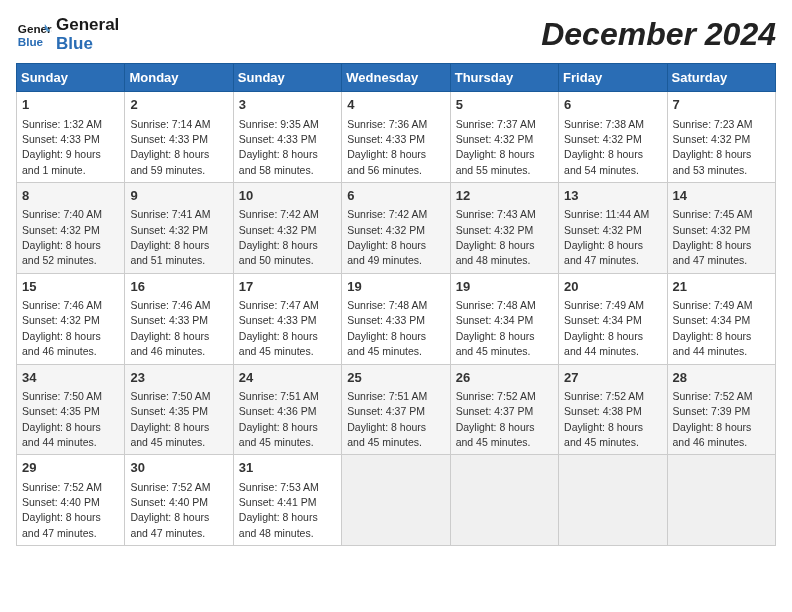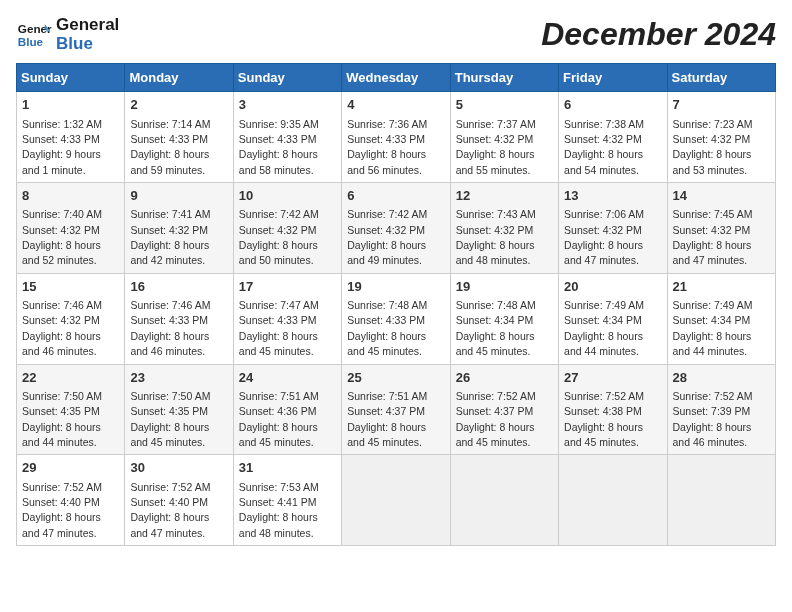--- a/index.html
+++ b/index.html
@@ -118,38 +118,38 @@
         <td><span class="day-num">1</span><span class="day-info">Sunrise: 1:32 AM</span><br><span class="day-info">Sunset: 4:33 PM</span><br><span class="day-info">Daylight: 9 hours and 1 minute.</span></td>
         <td><span class="day-num">2</span><span class="day-info">Sunrise: 7:14 AM</span><br><span class="day-info">Sunset: 4:33 PM</span><br><span class="day-info">Daylight: 8 hours and 59 minutes.</span></td>
         <td><span class="day-num">3</span><span class="day-info">Sunrise: 9:35 AM</span><br><span class="day-info">Sunset: 4:33 PM</span><br><span class="day-info">Daylight: 8 hours and 58 minutes.</span></td>
         <td><span class="day-num">4</span><span class="day-info">Sunrise: 7:36 AM</span><br><span class="day-info">Sunset: 4:33 PM</span><br><span class="day-info">Daylight: 8 hours and 56 minutes.</span></td>
         <td><span class="day-num">5</span><span class="day-info">Sunrise: 7:37 AM</span><br><span class="day-info">Sunset: 4:32 PM</span><br><span class="day-info">Daylight: 8 hours and 55 minutes.</span></td>
         <td><span class="day-num">6</span><span class="day-info">Sunrise: 7:38 AM</span><br><span class="day-info">Sunset: 4:32 PM</span><br><span class="day-info">Daylight: 8 hours and 54 minutes.</span></td>
         <td><span class="day-num">7</span><span class="day-info">Sunrise: 7:23 AM</span><br><span class="day-info">Sunset: 4:32 PM</span><br><span class="day-info">Daylight: 8 hours and 53 minutes.</span></td>
       </tr>
       <tr>
         <td><span class="day-num">8</span><span class="day-info">Sunrise: 7:40 AM</span><br><span class="day-info">Sunset: 4:32 PM</span><br><span class="day-info">Daylight: 8 hours and 52 minutes.</span></td>
-        <td><span class="day-num">9</span><span class="day-info">Sunrise: 7:41 AM</span><br><span class="day-info">Sunset: 4:32 PM</span><br><span class="day-info">Daylight: 8 hours and 42 minutes.</span></td>
+        <td><span class="day-num">9</span><span class="day-info">Sunrise: 7:41 AM</span><br><span class="day-info">Sunset: 4:32 PM</span><br><span class="day-info">Daylight: 8 hours and 51 minutes.</span></td>
         <td><span class="day-num">10</span><span class="day-info">Sunrise: 7:42 AM</span><br><span class="day-info">Sunset: 4:32 PM</span><br><span class="day-info">Daylight: 8 hours and 50 minutes.</span></td>
         <td><span class="day-num">6</span><span class="day-info">Sunrise: 7:42 AM</span><br><span class="day-info">Sunset: 4:32 PM</span><br><span class="day-info">Daylight: 8 hours and 49 minutes.</span></td>
         <td><span class="day-num">12</span><span class="day-info">Sunrise: 7:43 AM</span><br><span class="day-info">Sunset: 4:32 PM</span><br><span class="day-info">Daylight: 8 hours and 48 minutes.</span></td>
-        <td><span class="day-num">13</span><span class="day-info">Sunrise: 7:06 AM</span><br><span class="day-info">Sunset: 4:32 PM</span><br><span class="day-info">Daylight: 8 hours and 47 minutes.</span></td>
+        <td><span class="day-num">13</span><span class="day-info">Sunrise: 11:44 AM</span><br><span class="day-info">Sunset: 4:32 PM</span><br><span class="day-info">Daylight: 8 hours and 47 minutes.</span></td>
         <td><span class="day-num">14</span><span class="day-info">Sunrise: 7:45 AM</span><br><span class="day-info">Sunset: 4:32 PM</span><br><span class="day-info">Daylight: 8 hours and 47 minutes.</span></td>
       </tr>
       <tr>
         <td><span class="day-num">15</span><span class="day-info">Sunrise: 7:46 AM</span><br><span class="day-info">Sunset: 4:32 PM</span><br><span class="day-info">Daylight: 8 hours and 46 minutes.</span></td>
         <td><span class="day-num">16</span><span class="day-info">Sunrise: 7:46 AM</span><br><span class="day-info">Sunset: 4:33 PM</span><br><span class="day-info">Daylight: 8 hours and 46 minutes.</span></td>
         <td><span class="day-num">17</span><span class="day-info">Sunrise: 7:47 AM</span><br><span class="day-info">Sunset: 4:33 PM</span><br><span class="day-info">Daylight: 8 hours and 45 minutes.</span></td>
         <td><span class="day-num">19</span><span class="day-info">Sunrise: 7:48 AM</span><br><span class="day-info">Sunset: 4:33 PM</span><br><span class="day-info">Daylight: 8 hours and 45 minutes.</span></td>
         <td><span class="day-num">19</span><span class="day-info">Sunrise: 7:48 AM</span><br><span class="day-info">Sunset: 4:34 PM</span><br><span class="day-info">Daylight: 8 hours and 45 minutes.</span></td>
         <td><span class="day-num">20</span><span class="day-info">Sunrise: 7:49 AM</span><br><span class="day-info">Sunset: 4:34 PM</span><br><span class="day-info">Daylight: 8 hours and 44 minutes.</span></td>
         <td><span class="day-num">21</span><span class="day-info">Sunrise: 7:49 AM</span><br><span class="day-info">Sunset: 4:34 PM</span><br><span class="day-info">Daylight: 8 hours and 44 minutes.</span></td>
       </tr>
       <tr>
-        <td><span class="day-num">22</span><span class="day-info">Sunrise: 7:50 AM</span><br><span class="day-info">Sunset: 4:35 PM</span><br><span class="day-info">Daylight: 8 hours and 44 minutes.</span></td>
+        <td><span class="day-num">34</span><span class="day-info">Sunrise: 7:50 AM</span><br><span class="day-info">Sunset: 4:35 PM</span><br><span class="day-info">Daylight: 8 hours and 44 minutes.</span></td>
         <td><span class="day-num">23</span><span class="day-info">Sunrise: 7:50 AM</span><br><span class="day-info">Sunset: 4:35 PM</span><br><span class="day-info">Daylight: 8 hours and 45 minutes.</span></td>
         <td><span class="day-num">24</span><span class="day-info">Sunrise: 7:51 AM</span><br><span class="day-info">Sunset: 4:36 PM</span><br><span class="day-info">Daylight: 8 hours and 45 minutes.</span></td>
         <td><span class="day-num">25</span><span class="day-info">Sunrise: 7:51 AM</span><br><span class="day-info">Sunset: 4:37 PM</span><br><span class="day-info">Daylight: 8 hours and 45 minutes.</span></td>
         <td><span class="day-num">26</span><span class="day-info">Sunrise: 7:52 AM</span><br><span class="day-info">Sunset: 4:37 PM</span><br><span class="day-info">Daylight: 8 hours and 45 minutes.</span></td>
         <td><span class="day-num">27</span><span class="day-info">Sunrise: 7:52 AM</span><br><span class="day-info">Sunset: 4:38 PM</span><br><span class="day-info">Daylight: 8 hours and 45 minutes.</span></td>
         <td><span class="day-num">28</span><span class="day-info">Sunrise: 7:52 AM</span><br><span class="day-info">Sunset: 7:39 PM</span><br><span class="day-info">Daylight: 8 hours and 46 minutes.</span></td>
       </tr>
       <tr>
         <td><span class="day-num">29</span><span class="day-info">Sunrise: 7:52 AM</span><br><span class="day-info">Sunset: 4:40 PM</span><br><span class="day-info">Daylight: 8 hours and 47 minutes.</span></td>
         <td><span class="day-num">30</span><span class="day-info">Sunrise: 7:52 AM</span><br><span class="day-info">Sunset: 4:40 PM</span><br><span class="day-info">Daylight: 8 hours and 47 minutes.</span></td>

